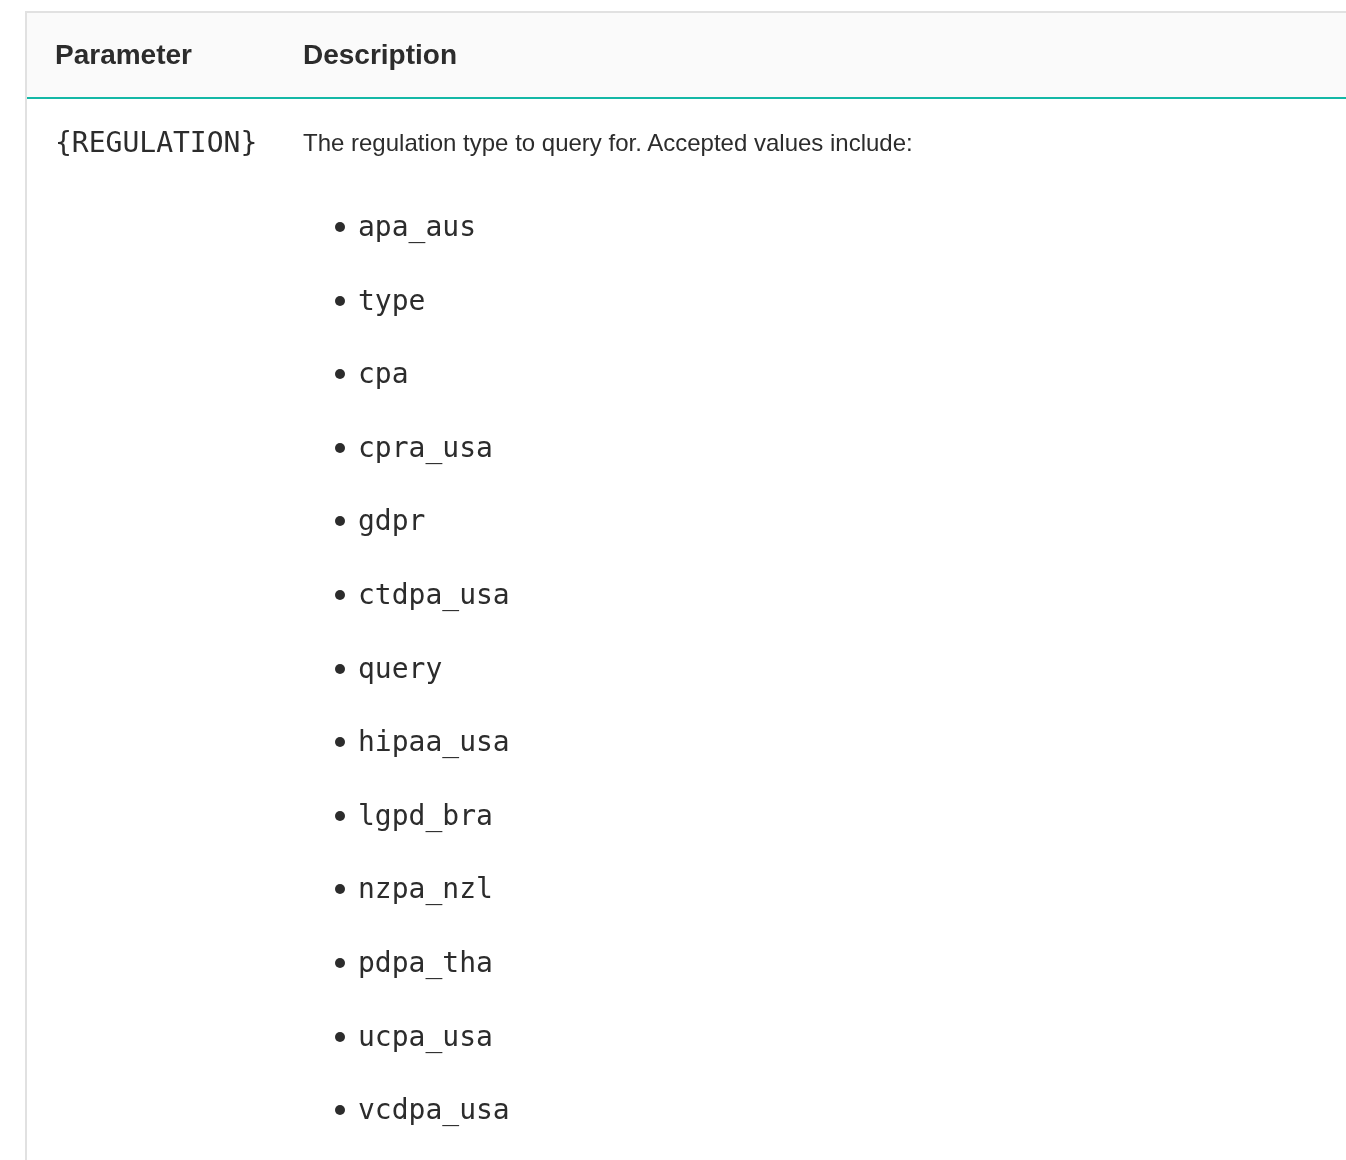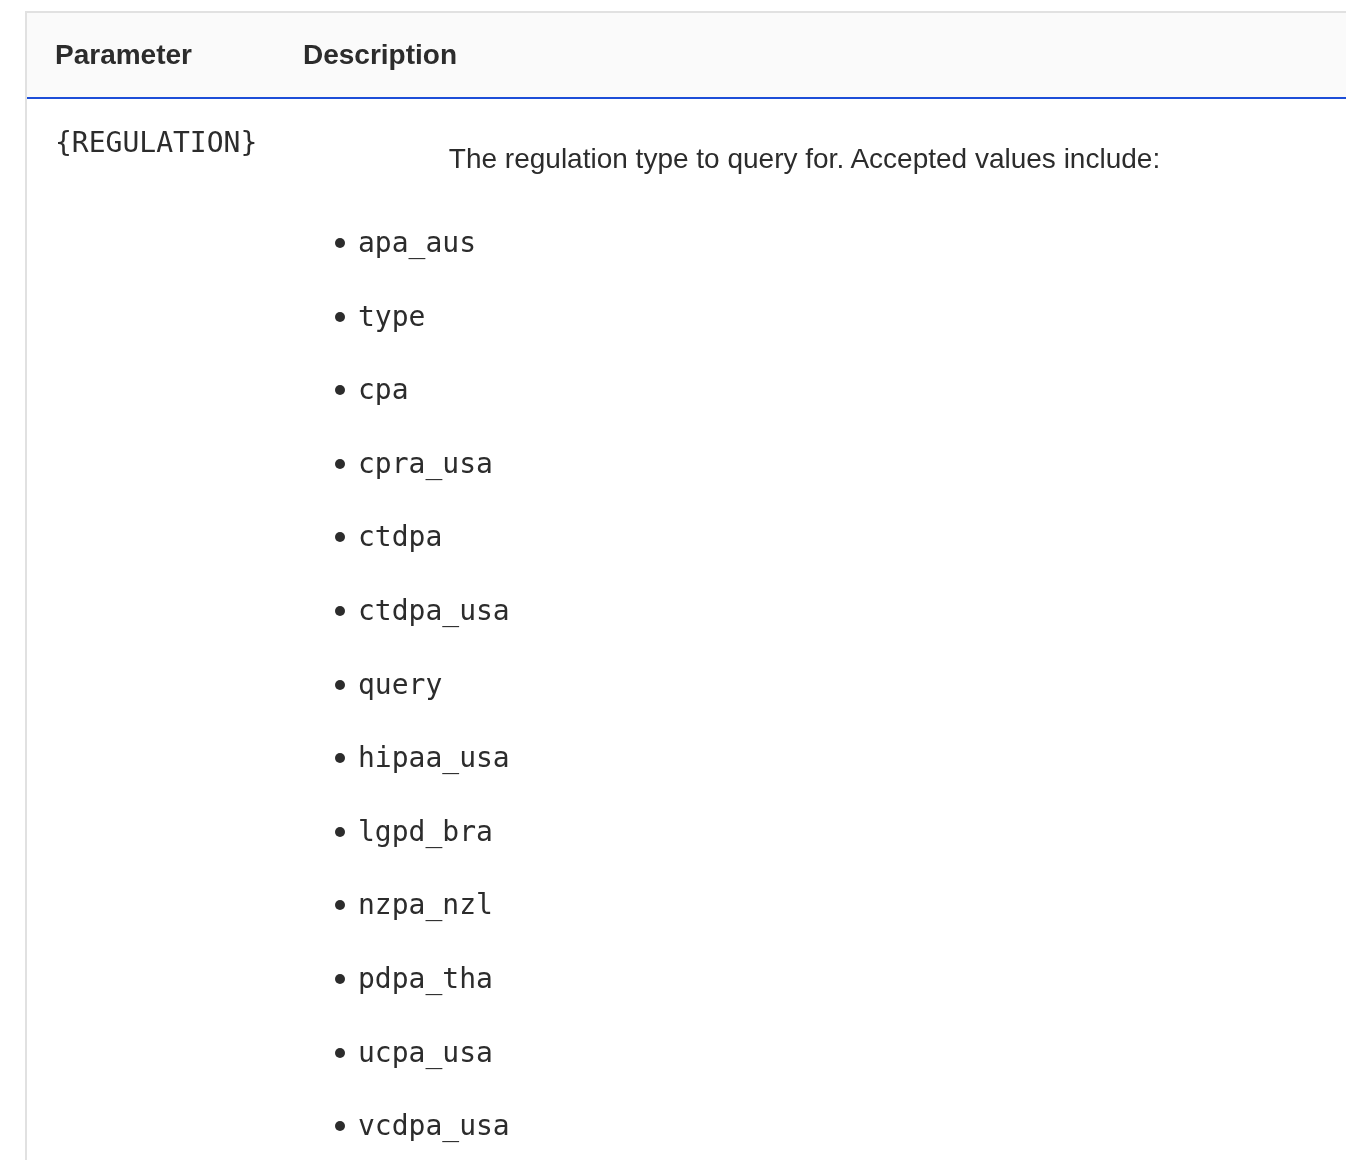--- a/index.html
+++ b/index.html
@@ -17,21 +17,21 @@
     border-spacing: 0;
     table-layout: fixed;
     width: calc(100% - 25px);
     margin: 11px 0 0 25px;
     border-top: 2px solid #e1e1e1;
     border-left: 2px solid #e1e1e1;
   }
   col.col-parameter { width: 276px; }
   thead th {
     background: #fafafa;
-    border-bottom: 2px solid #1d4ed8;
+    border-bottom: 2px solid #14b8a6;
     text-align: left;
     font-size: 28px;
     font-weight: 700;
     line-height: 38px;
     padding: 23px 0 23px 0;
     color: #2c2c2c;
   }
   thead th.th-parameter { padding-left: 28px; }
   thead th.th-description { padding-left: 0; }
   tbody td {
@@ -40,21 +40,21 @@
     line-height: 42px;
     padding: 23px 0 80px 0;
     background: #ffffff;
   }
   td.cell-parameter {
     padding-left: 28px;
     font-family: "DejaVu Sans Mono", monospace;
     white-space: nowrap;
   }
   td.cell-description { padding-left: 0; padding-right: 40px; }
-  .desc-intro { margin: 16px; font-size: 28px; line-height: 42px; text-align: center; }
+  .desc-intro { margin: 0; font-size: 24px; line-height: 42px; }
   ul.value-list {
     list-style: none;
     margin: 42px 0 0 0;
     padding: 0 0 0 55px;
   }
   ul.value-list li {
     position: relative;
     font-family: "DejaVu Sans Mono", monospace;
     font-size: 28px;
     line-height: 42px;
@@ -89,21 +89,21 @@
   <tbody>
     <tr>
       <td class="cell-parameter">{REGULATION}</td>
       <td class="cell-description">
         <p class="desc-intro">The regulation type to query for. Accepted values include:</p>
         <ul class="value-list">
             <li>apa_aus</li>
             <li>type</li>
             <li>cpa</li>
             <li>cpra_usa</li>
-            <li>ctdpa</li>
+            <li>gdpr</li>
             <li>ctdpa_usa</li>
             <li>query</li>
             <li>hipaa_usa</li>
             <li>lgpd_bra</li>
             <li>nzpa_nzl</li>
             <li>pdpa_tha</li>
             <li>ucpa_usa</li>
             <li>vcdpa_usa</li>
           </ul>
       </td>

